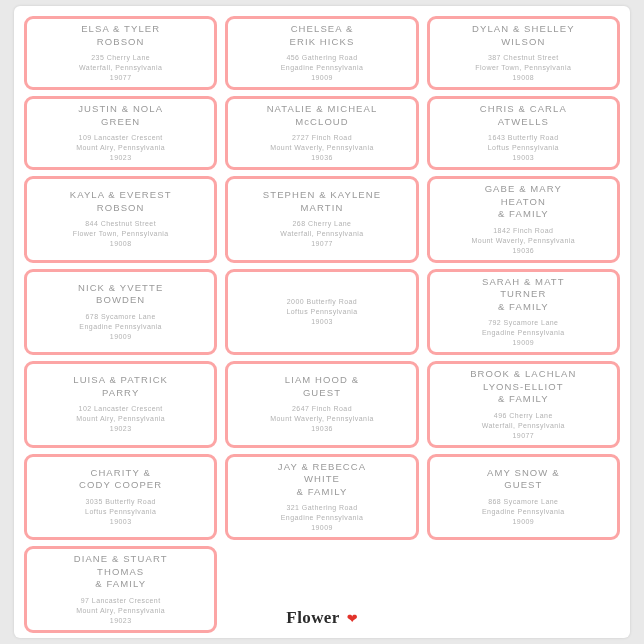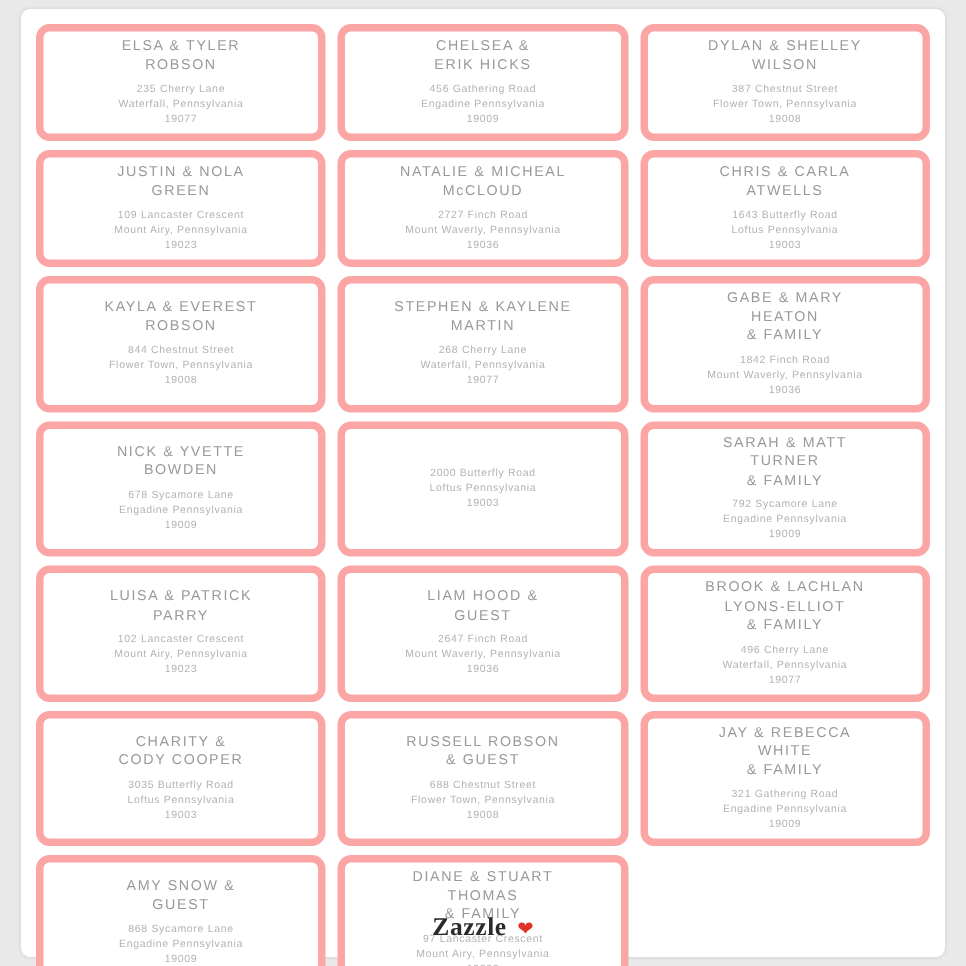--- a/index.html
+++ b/index.html
@@ -28,21 +28,21 @@
   .grid {
     display: grid;
     grid-template-columns: repeat(3, 1fr);
     grid-template-rows: repeat(7, 1fr);
     column-gap: 8px;
     row-gap: 6px;
     width: 596px;
     height: 586px;
   }
   .label {
-    border: 5px solid #fca5a5;
+    border: 3px solid #fca5a5;
     border-radius: 9px;
     box-sizing: border-box;
     display: flex;
     flex-direction: column;
     align-items: center;
     justify-content: center;
     text-align: center;
     padding: 4px 6px;
     background: #fff;
   }
@@ -202,27 +202,20 @@
     </div>
 
     <div class="label">
       <div class="names">CHARITY &amp;
 CODY COOPER</div>
       <div class="addr">3035 Butterfly Road
 Loftus Pennsylvania
 19003</div>
     </div>
     <div class="label">
-      <div class="names">RUSSELL ROBSON
-&amp; GUEST</div>
-      <div class="addr">688 Chestnut Street
-Flower Town, Pennsylvania
-19008</div>
-    </div>
-    <div class="label">
       <div class="names">JAY &amp; REBECCA
 WHITE
 &amp; FAMILY</div>
       <div class="addr">321 Gathering Road
 Engadine Pennsylvania
 19009</div>
     </div>
 
     <div class="label">
       <div class="names">AMY SNOW &amp;
@@ -236,16 +229,16 @@
 THOMAS
 &amp; FAMILY</div>
       <div class="addr">97 Lancaster Crescent
 Mount Airy, Pennsylvania
 19023</div>
     </div>
 
   </div>
 
   <div class="footer">
-    <span class="brand">Zazzle</span>
+    <span class="brand">Flower</span>
     <span class="heart">❤</span>
   </div>
 </div>
 
 </body></html>

